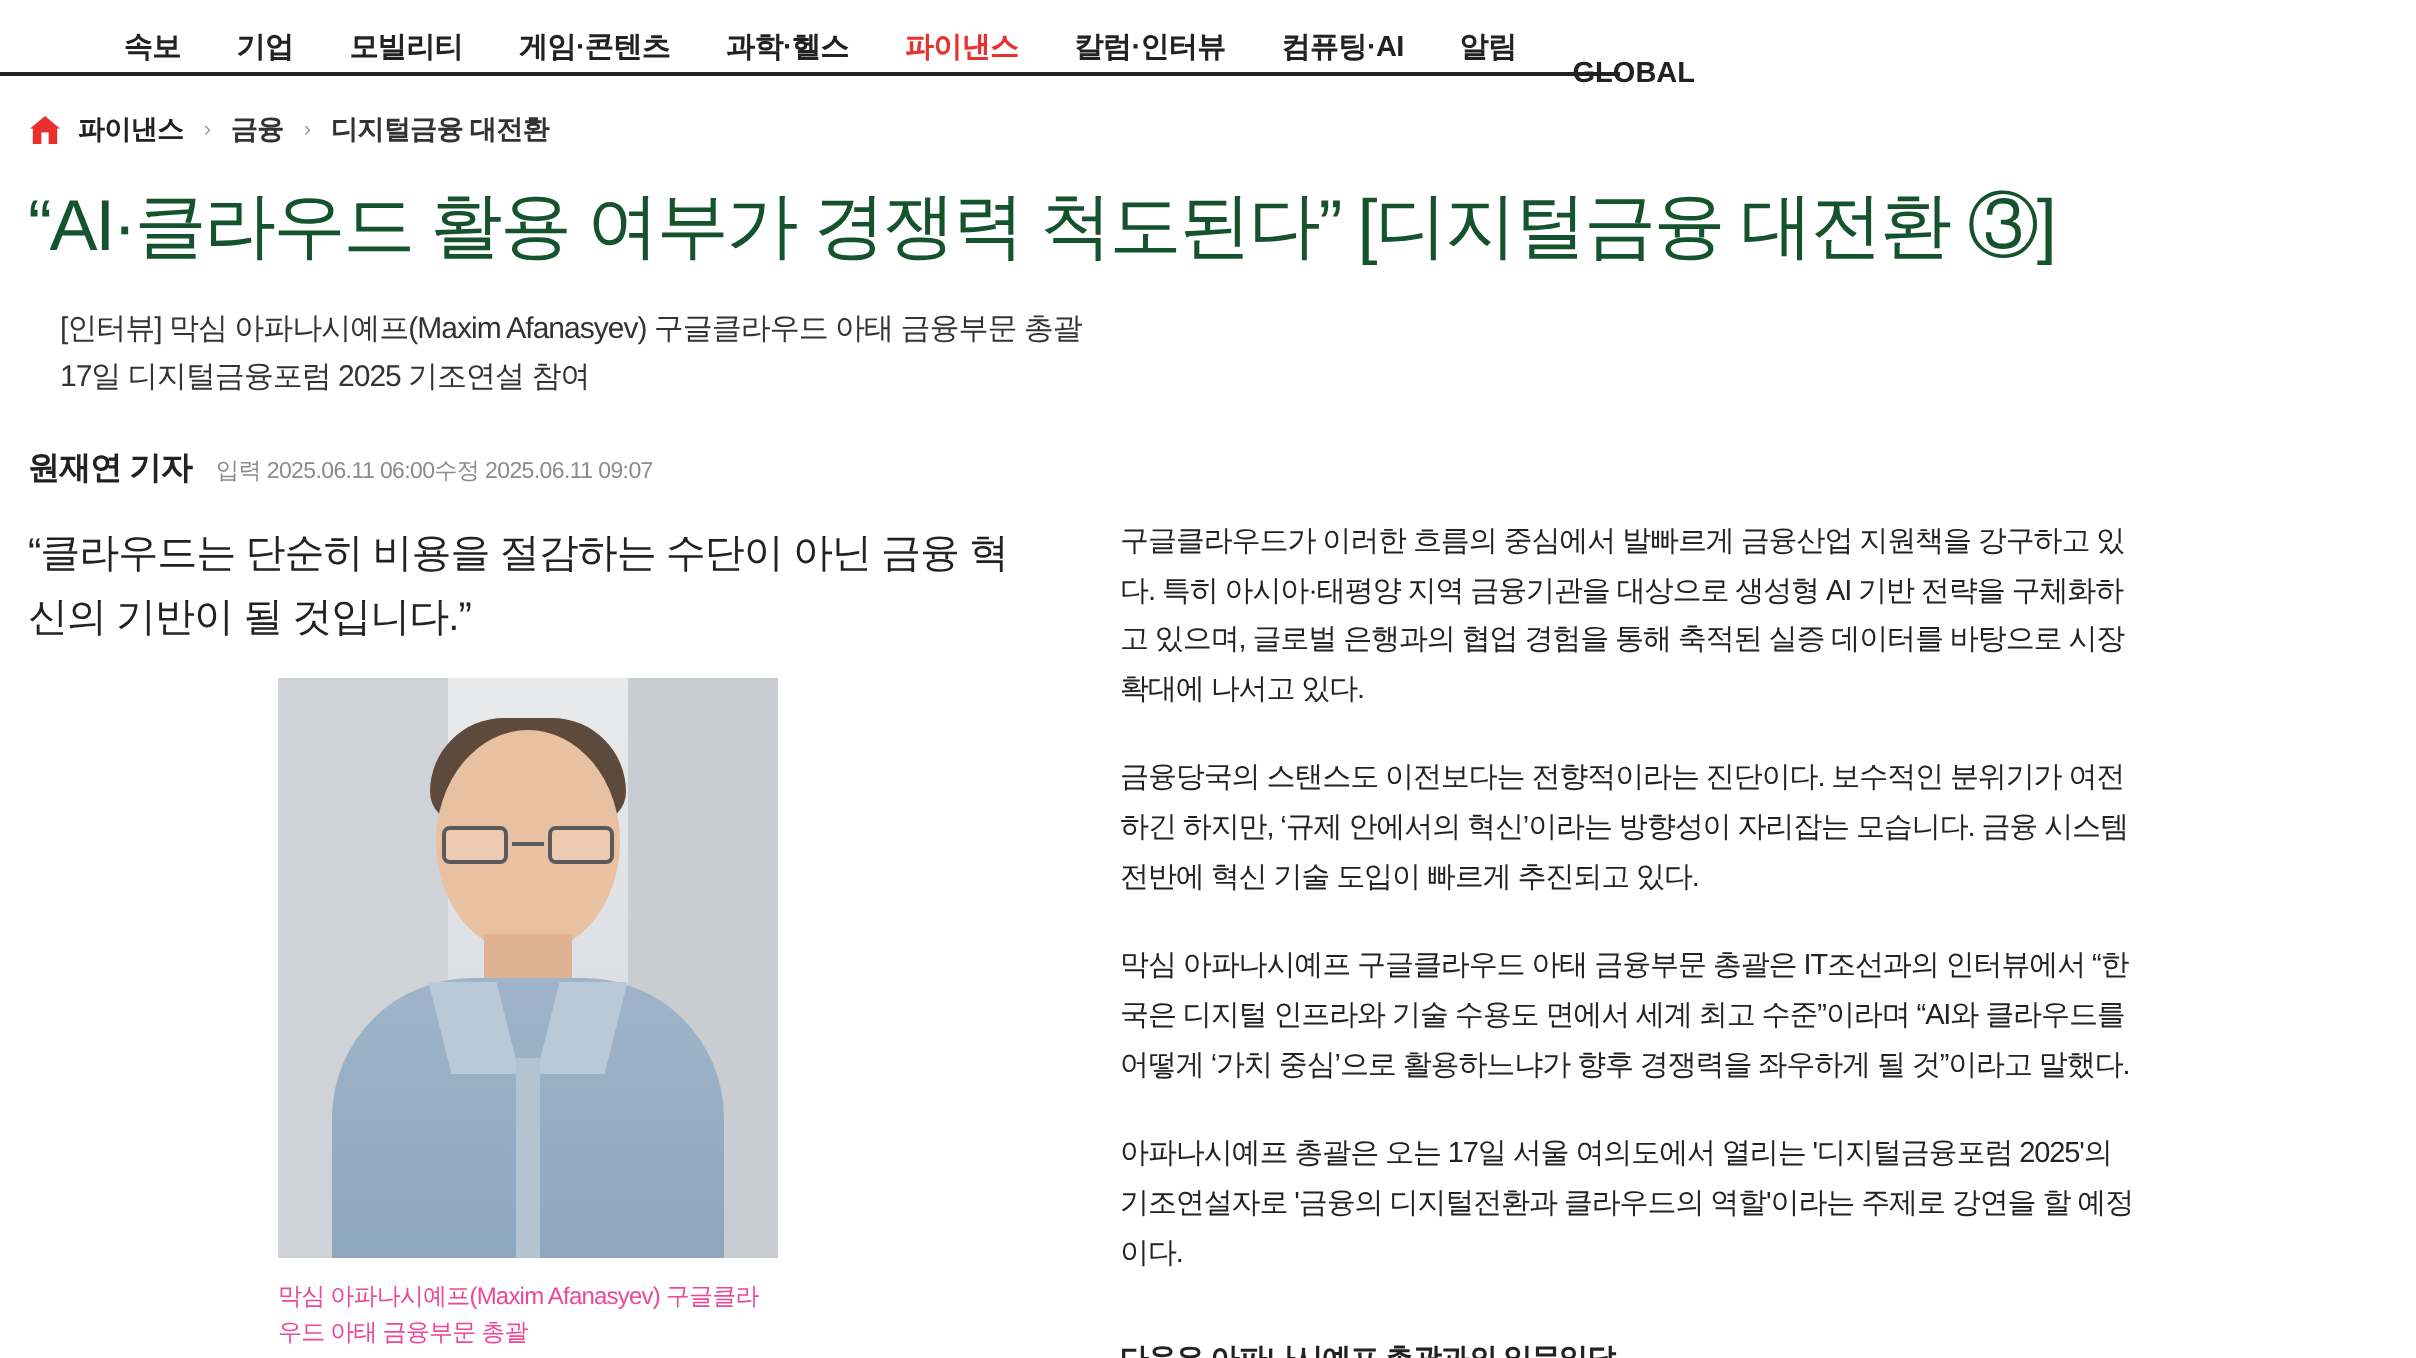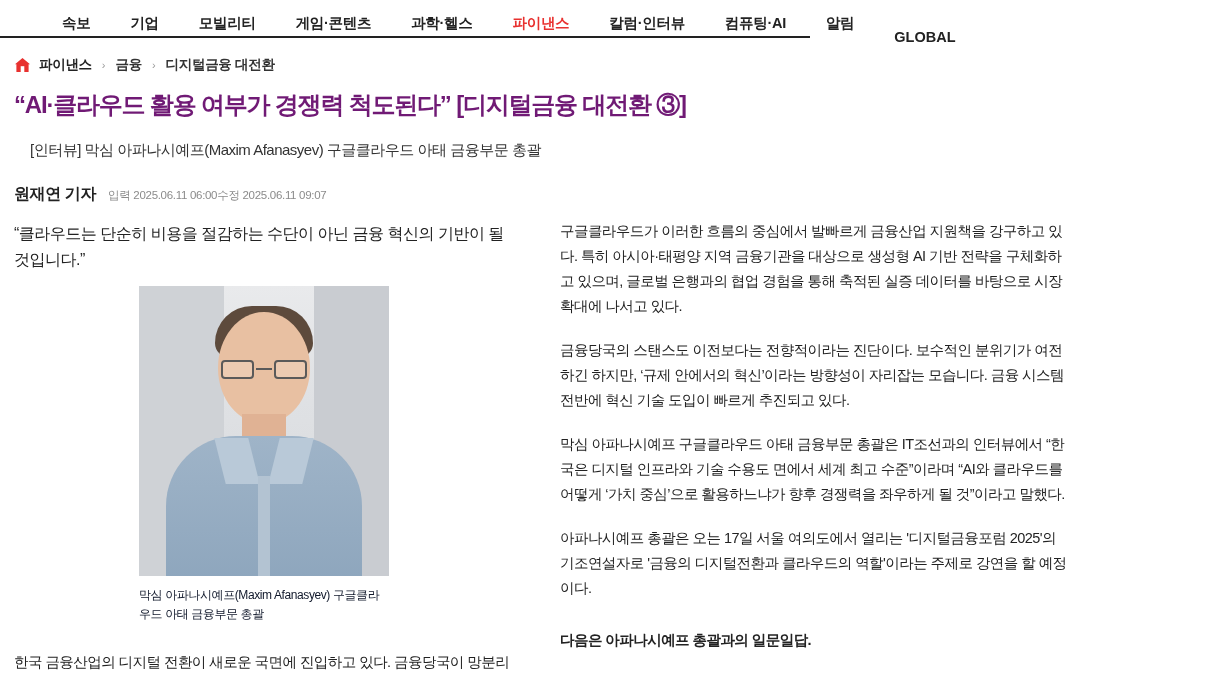--- a/index.html
+++ b/index.html
@@ -18,21 +18,21 @@
     height: 38px;
     border-bottom: 2px solid #222;
     width: 810px;
     margin-left: 0;
   }
   .topnav-inner {
     display: flex;
     align-items: center;
     height: 46px;
     padding-left: 48px;
-    gap: 12px;
+    gap: 0;
   }
   .nav-item {
     font-size: 14.5px;
     font-weight: bold;
     color: #222;
     padding: 0 14px;
     white-space: nowrap;
     letter-spacing: -0.3px;
     cursor: pointer;
   }
@@ -65,24 +65,24 @@
   .crumb.muted { color: #333; }
   .crumb-sep {
     color: #999;
     font-size: 11px;
     margin: 0 4px;
   }
 
   
   .headline {
     margin: 16px 0 0 14px;
-    font-size: 24px;
-    font-weight: bold;
+    font-size: 36px;
+    font-weight: normal;
     letter-spacing: -1.2px;
-    color: #701a75;
+    color: #14532d;
     line-height: 1.25;
     max-width: 1150px;
   }
 
   .subheads {
     margin: 18px 0 0 30px;
     font-size: 15px;
     color: #333;
     letter-spacing: -0.5px;
     line-height: 1.62;
@@ -111,21 +111,21 @@
   .body-wrap {
     display: flex;
     margin: 10px 0 0 14px;
     gap: 46px;
     width: 1180px;
   }
   .col { width: 500px; }
   .col.right { width: 510px; padding-top: 4px; }
 
   .lead-quote {
-    font-size: 16px;
+    font-size: 20px;
     color: #222;
     letter-spacing: -0.5px;
     line-height: 1.6;
     margin: 6px 0 14px 0;
   }
 
   .figure {
     margin: 6px 0 0 0;
     text-align: center;
   }
@@ -180,21 +180,21 @@
   .photo .collar-r { left: 50%; margin-left: 10px; transform: skewX(-14deg); }
   .photo .placket {
     position: absolute; left: 50%; top: 190px; transform: translateX(-50%);
     width: 12px; height: 105px; background: #b3c3d2;
   }
 
   .caption {
     width: 250px;
     margin: 10px auto 0 auto;
     font-size: 12px;
-    color: #0f172a;
+    color: #ec4899;
     letter-spacing: -0.4px;
     line-height: 1.55;
     text-align: left;
   }
 
   p.para {
     font-size: 14.5px;
     color: #222;
     letter-spacing: -0.55px;
     line-height: 1.72;
@@ -232,20 +232,21 @@
   <span class="crumb-sep">›</span>
   <span class="crumb muted">금융</span>
   <span class="crumb-sep">›</span>
   <span class="crumb muted">디지털금융 대전환</span>
 </div>
 
 <h1 class="headline">“AI·클라우드 활용 여부가 경쟁력 척도된다” [디지털금융 대전환 ③]</h1>
 
 <div class="subheads">
   <div>[인터뷰] 막심 아파나시예프(Maxim Afanasyev) 구글클라우드 아태 금융부문 총괄</div>
+  <div>17일 디지털금융포럼 2025 기조연설 참여</div>
 </div>
 
 <div class="byline">
   <span class="reporter">원재연 기자</span>
   <span class="dates">입력 2025.06.11 06:00수정 2025.06.11 09:07</span>
 </div>
 
 <div class="body-wrap">
 
   <div class="col left">

